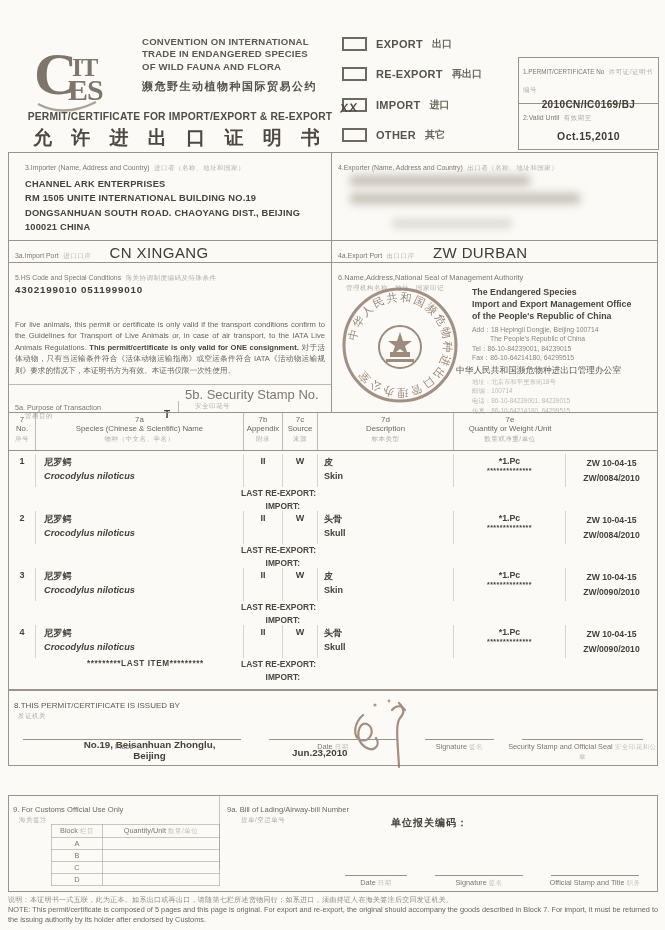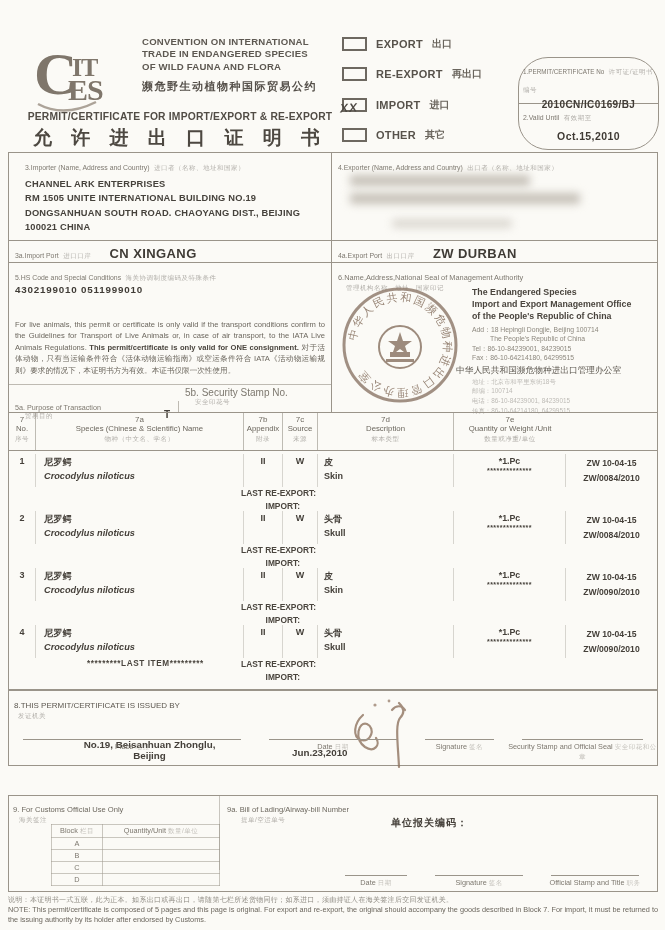--- a/index.html
+++ b/index.html
@@ -22,21 +22,21 @@
   .ckrow{display:flex;align-items:center;gap:9px;}
   .ckbox{width:25px;height:14px;border:2px solid #6d6860;display:inline-block;box-sizing:border-box;}
   .cklabel{font-size:11px;font-weight:bold;color:#57524b;letter-spacing:.3px;}
   .ckcn{font-size:10px;color:#6a655d;font-weight:bold;}
   .xxmark{font-style:italic;font-weight:bold;font-size:12px;color:#4f4a44;transform:rotate(-4deg);letter-spacing:1px;}
   
   .pcell{padding:2px 4px;box-sizing:border-box;}
   .pval{text-align:center;font-weight:bold;color:#3f3a34;font-size:10px;letter-spacing:.4px;margin-top:3px;}
   
   .addr{font-size:9.3px;font-weight:bold;color:#46423c;line-height:1.55;letter-spacing:.2px;}
-  .portval{font-weight:bold;color:#3f3b35;font-size:13px;letter-spacing:.4px;}
+  .portval{font-weight:normal;color:#3f3b35;font-size:15px;letter-spacing:.4px;}
   
   .codes{font-size:9.8px;font-weight:bold;color:#403c36;letter-spacing:.8px;}
   .para{font-size:7.6px;line-height:1.5;text-align:justify;color:#6b665d;}
   .para .bseg{font-weight:bold;color:#4a453e;}
   
   .auth-name{font-size:8.8px;font-weight:bold;color:#4a453e;line-height:1.35;}
   .auth-addr{font-size:6.8px;color:#8d887e;line-height:1.4;}
   .auth-cn{font-size:8.7px;color:#5b564e;margin-top:2px;white-space:nowrap;}
   .auth-cn-faint{font-size:6.4px;opacity:.38;line-height:1.5;}
   
@@ -105,21 +105,21 @@
     <span class="cklabel">IMPORT</span>
     <span class="ckcn">进口</span>
   </div>
   <div class="abs xxmark" style="left:340px;top:101px;">XX</div>
   <div class="abs ckrow" style="left:342px;top:128px;">
     <span class="ckbox"></span>
     <span class="cklabel">OTHER</span>
     <span class="ckcn">其它</span>
   </div>
 
-  <div class="abs box" style="left:518px;top:57px;width:141px;height:93px;border-radius:30px;">
+  <div class="abs box" style="left:518px;top:57px;width:141px;height:93px;">
     <div class="pcell" style="height:46px;border-bottom:1px solid #9a948a;">
       <div>
         <span class="lbl" style="font-size:6.3px;">1.PERMIT/CERTIFICATE No</span>
         <span class="cnf">许可证/证明书编号</span>
       </div>
       <div class="pval">2010CN/IC0169/BJ</div>
     </div>
     <div class="pcell">
       <div>
         <span class="lbl">2.Valid Until</span>
@@ -171,21 +171,21 @@
         <span>For live animals, this permit or certificate is only valid if the transport conditions confirm to the Guidelines for Transport of Live Animals or, in case of air transport, to the IATA Live Animals Regulations. </span><span class="bseg">This permit/certificate is only valid for ONE consignment.</span><span> 对于活体动物，只有当运输条件符合《活体动物运输指南》或空运条件符合 IATA《活动物运输规则》要求的情况下，本证明书方为有效。本证书仅限一次性使用。</span>
       </div>
     </div>
     <div class="abs" style="left:0;right:0;bottom:0;height:27px;border-top:1px solid rgba(150,144,134,.6);display:flex;">
       <div style="width:170px;border-right:1px solid rgba(150,144,134,.6);padding:2px 6px;position:relative;box-sizing:border-box;margin-top:16px;">
         <div class="lbl" style="font-size:7.2px;">5a. Purpose of Transaction</div>
         <div class="cnf" style="margin-left:10px;">贸易目的</div>
         <div class="abs b" style="right:8px;top:8px;font-size:10px;">T</div>
       </div>
       <div style="padding:2px 6px;">
-        <div class="lbl" style="font-size:10px;">5b. Security Stamp No.</div>
+        <div class="lbl" style="font-size:13px;">5b. Security Stamp No.</div>
         <div class="cnf" style="margin-left:10px;">安全印花号</div>
       </div>
     </div>
   </div>
 
   <div class="abs box" style="left:331px;top:262px;width:327px;height:151px;padding:3px 6px;">
     <div>
       <span class="lbl" style="font-size:7.4px;">6.Name,Address,National Seal of Management Authority</span>
       <div class="cnf" style="margin-left:8px;">管理机构名称、地址、国家印记</div>
     </div>

